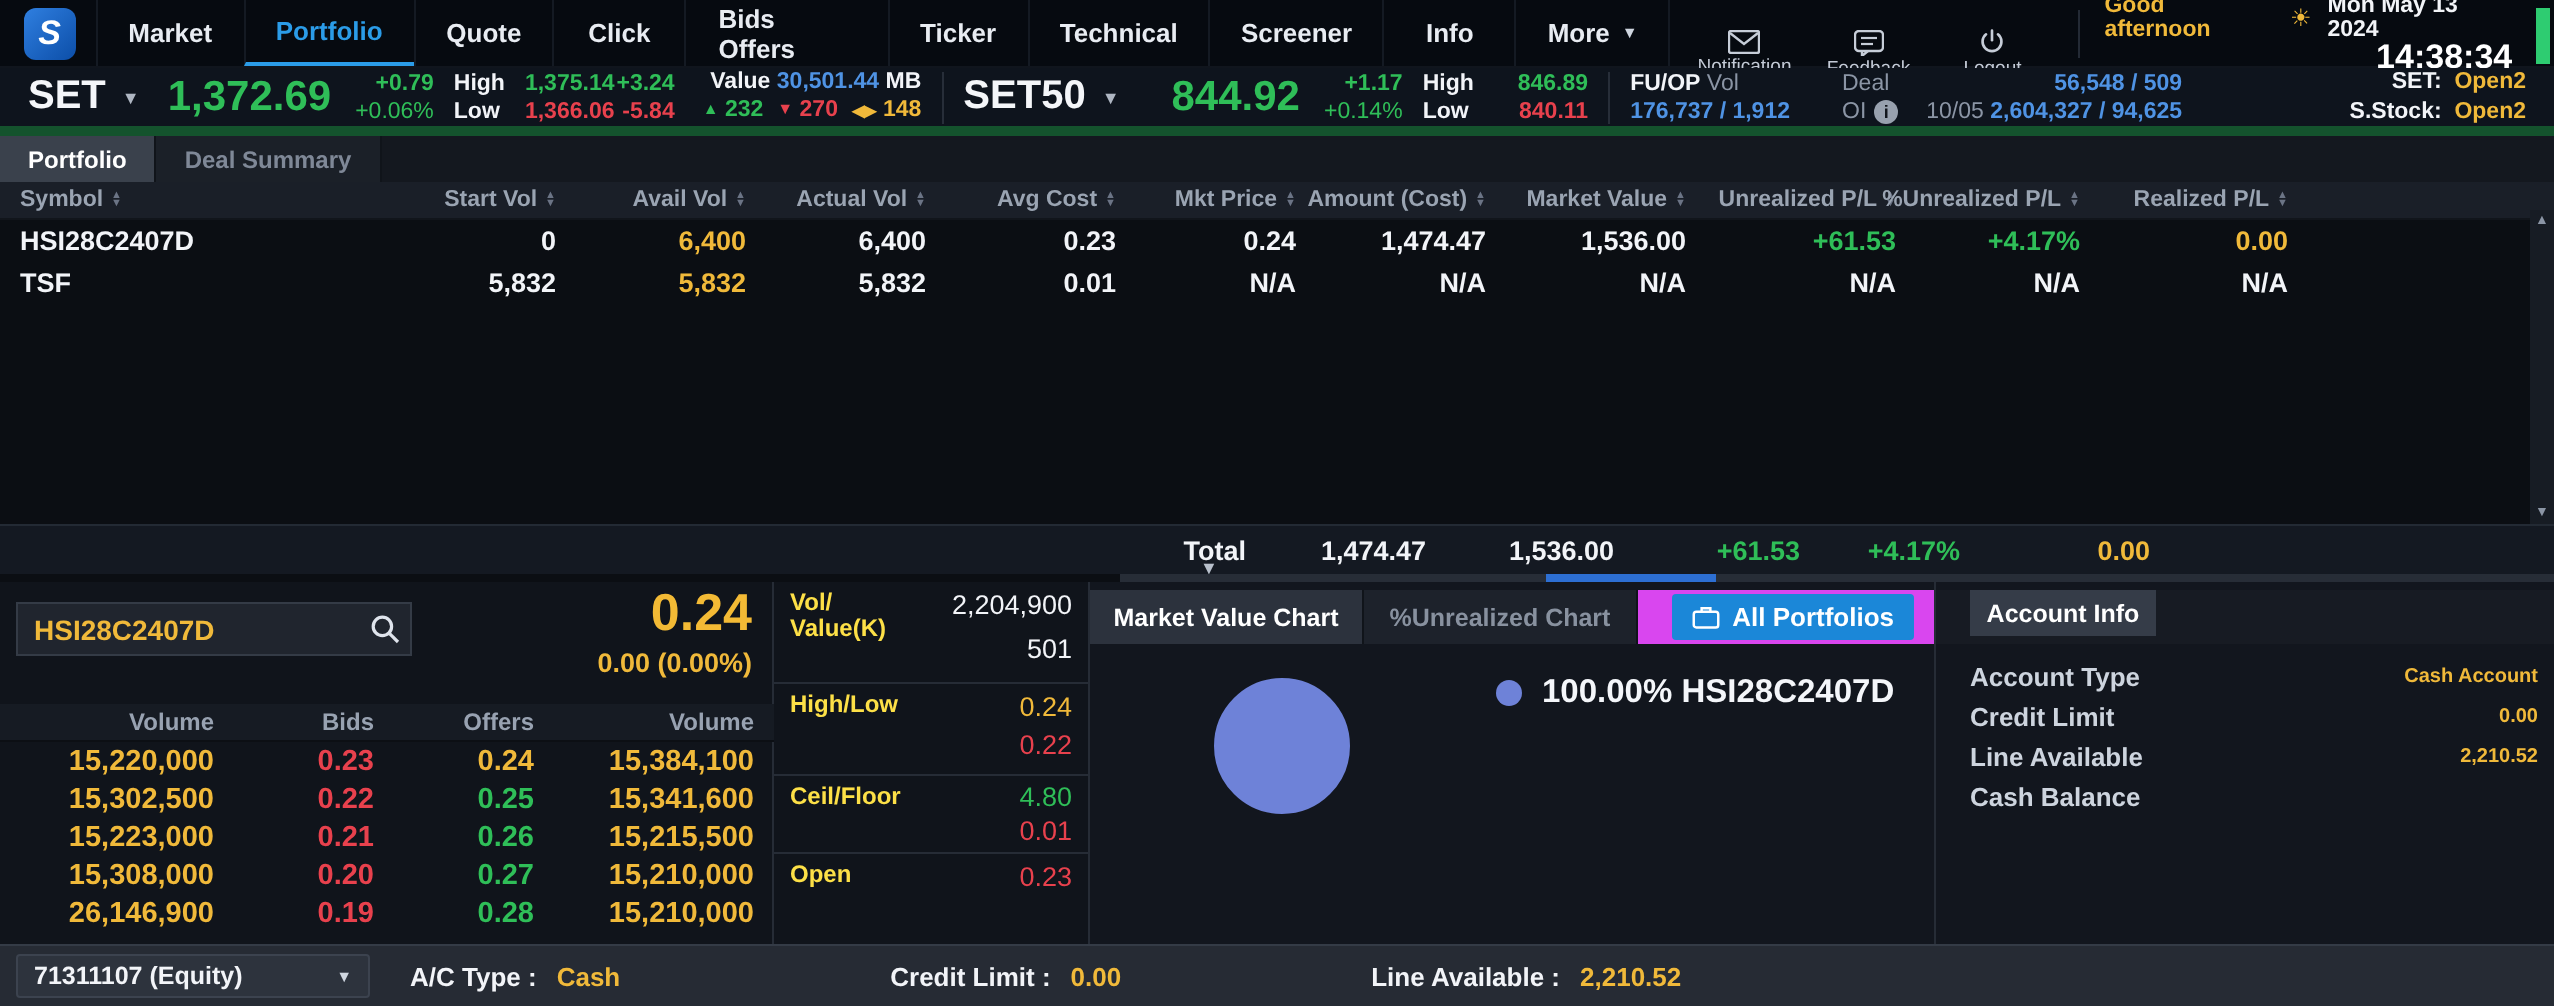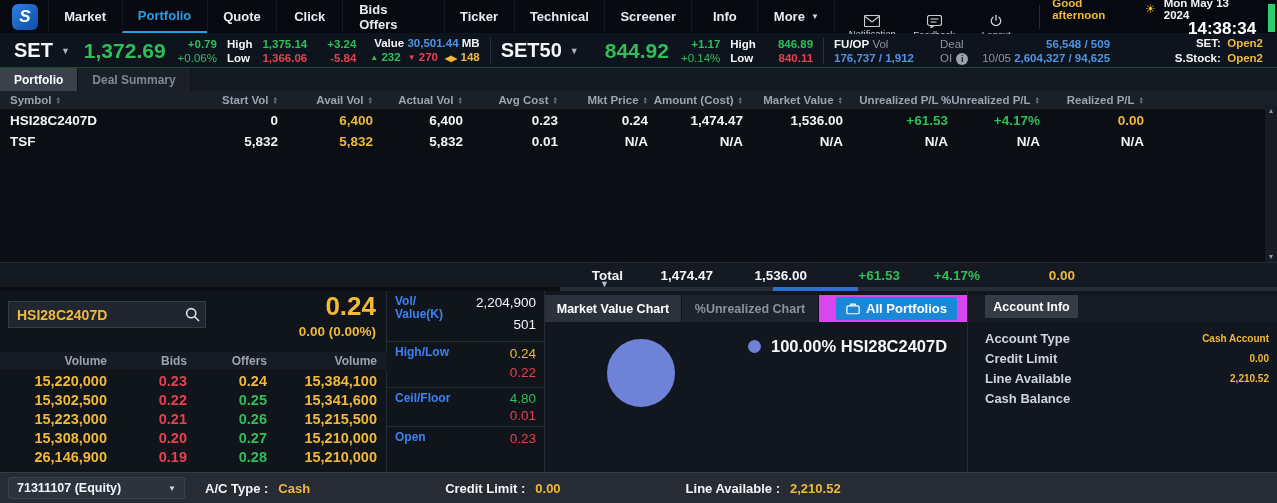--- a/index.html
+++ b/index.html
@@ -29,21 +29,21 @@
   .nav-divider{width:1px;height:24px;background:#232a35;margin:0 12px;}
   .greetblock{display:flex;flex-direction:column;align-items:flex-end;margin-right:8px;}
   .greetrow{display:flex;align-items:center;gap:8px;font-size:11.5px;}
   .greet{color:#f0b93a;font-weight:700;}
   .sun{color:#f0b93a;font-size:12px;}
   .navdate{color:#f2f4f8;font-weight:700;}
   .navtime{font-size:17px;font-weight:700;color:#ffffff;line-height:16px;}
   .sessionbar{width:7px;height:28px;background:#2ecc71;margin:3px 2px 0 4px;}
 
   
-  .marketbar{position:absolute;left:0;top:34px;width:1277px;height:34px;background:#0e141d;border-bottom:1px solid #14532d;display:flex;align-items:center;font-size:11.5px;}
+  .marketbar{position:absolute;left:0;top:34px;width:1277px;height:34px;background:#0e141d;border-bottom:5px solid #14532d;display:flex;align-items:center;font-size:11.5px;}
   .mb-name{font-size:20px;font-weight:700;color:#f4f6f9;margin-left:14px;display:flex;align-items:center;gap:8px;cursor:pointer;}
   .mb-name .caret{font-size:9px;color:#aeb6c2;}
   .mb-last{font-size:21px;font-weight:700;margin-left:14px;}
   .col2{display:flex;flex-direction:column;justify-content:center;line-height:14px;white-space:nowrap;}
   .col2.r{text-align:right;}
   .vline{width:1px;height:26px;background:#272e39;margin:0 10px;}
   .arrowstat{display:flex;gap:7px;justify-content:flex-end;}
   .tri{font-size:8px;vertical-align:1px;}
   .mini{font-size:8px;}
   .infocircle{display:inline-flex;width:12px;height:12px;border-radius:50%;background:#98a1ae;color:#12161c;font-size:9px;font-weight:700;align-items:center;justify-content:center;margin-left:4px;}
@@ -90,21 +90,21 @@
   .lastprice{position:absolute;right:10px;top:0px;font-size:26px;font-weight:700;color:#f3ba35;}
   .lastchange{position:absolute;right:10px;top:33px;font-size:13.5px;font-weight:700;color:#f0b93a;}
   .bgrid{display:grid;grid-template-columns:115px 80px 80px 110px;}
   .bgrid>div{padding-right:8px;text-align:right;white-space:nowrap;}
   .bidhead{position:absolute;left:0;top:61px;width:387px;height:19px;background:#161b23;color:#98a2b1;font-size:12px;font-weight:700;line-height:19px;border-bottom:1px solid #0c0f14;}
   .bidrows{position:absolute;left:0;top:81px;width:387px;}
   .bidrow{height:19px;line-height:19px;font-size:14.5px;font-weight:700;cursor:pointer;}
 
   
   .statrow{position:relative;border-bottom:1px solid #262c36;padding:4px 8px 2px 8px;}
-  .statrow .lab{font-size:12px;font-weight:700;color:#3b82f6;line-height:13px;}
+  .statrow .lab{font-size:12px;font-weight:700;color:#fde047;line-height:13px;}
   .statrow .val{position:absolute;right:8px;font-size:13.5px;font-weight:400;text-align:right;line-height:15px;}
   .sr1{height:51px;}.sr2{height:46px;}.sr3{height:39px;}.sr4{height:43px;border-bottom:none;}
 
   
   .charttabs{position:absolute;left:0;top:4px;width:100%;height:27px;background:#d946ef;display:flex;align-items:stretch;}
   .ctab{width:137px;display:flex;align-items:center;justify-content:center;font-size:12.5px;font-weight:700;color:#88919f;background:#1d222b;border-right:1px solid #10141a;cursor:pointer;}
   .ctab.active{background:#2c323d;color:#ffffff;}
   .allportfolios{position:absolute;right:10px;top:6px;height:23px;padding:0 10px;background:#1b87d8;border-radius:2px;display:flex;align-items:center;gap:6px;color:#fff;font-size:13px;font-weight:700;cursor:pointer;}
   .donut{position:absolute;left:62px;top:48px;width:50px;height:50px;border:34px solid #6e82d8;border-radius:50%;}
   .legend{position:absolute;left:203px;top:46px;display:flex;align-items:center;gap:10px;}
@@ -198,21 +198,21 @@
       <span class="green">+0.06%</span>
     </div>
     <div class="col2" style="margin-left:10px;">
       <span class="white bold">High</span>
       <span class="white bold">Low</span>
     </div>
     <div class="col2 r" style="margin-left:10px;">
       <span class="green bold">1,375.14</span>
       <span class="red bold">1,366.06</span>
     </div>
-    <div class="col2 r" style="margin-left:20px;">
+    <div class="col2 r" style="margin-left:1px;">
       <span class="green bold">+3.24</span>
       <span class="red bold">-5.84</span>
     </div>
     <div class="col2 r" style="margin-left:14px;">
       <span>
         <span class="white bold">Value</span>
         <span class="blue bold">30,501.44</span>
         <span class="white bold">MB</span>
       </span>
       <span class="arrowstat">

